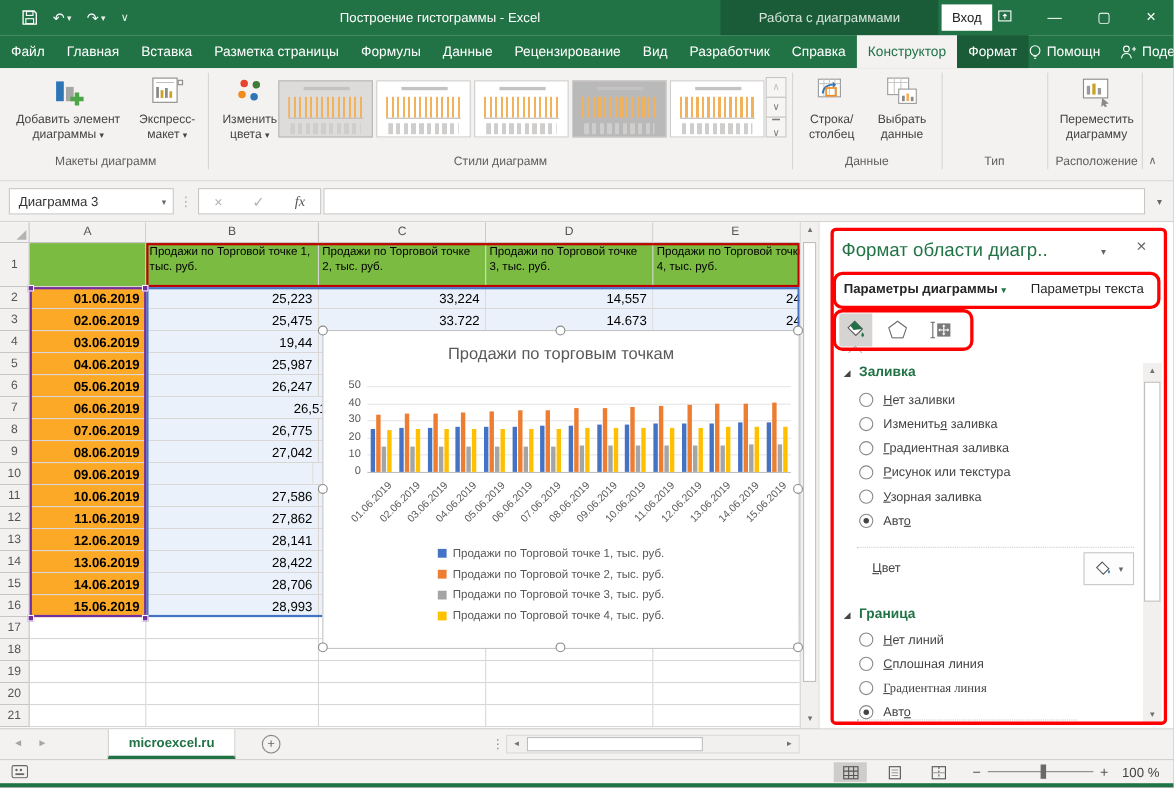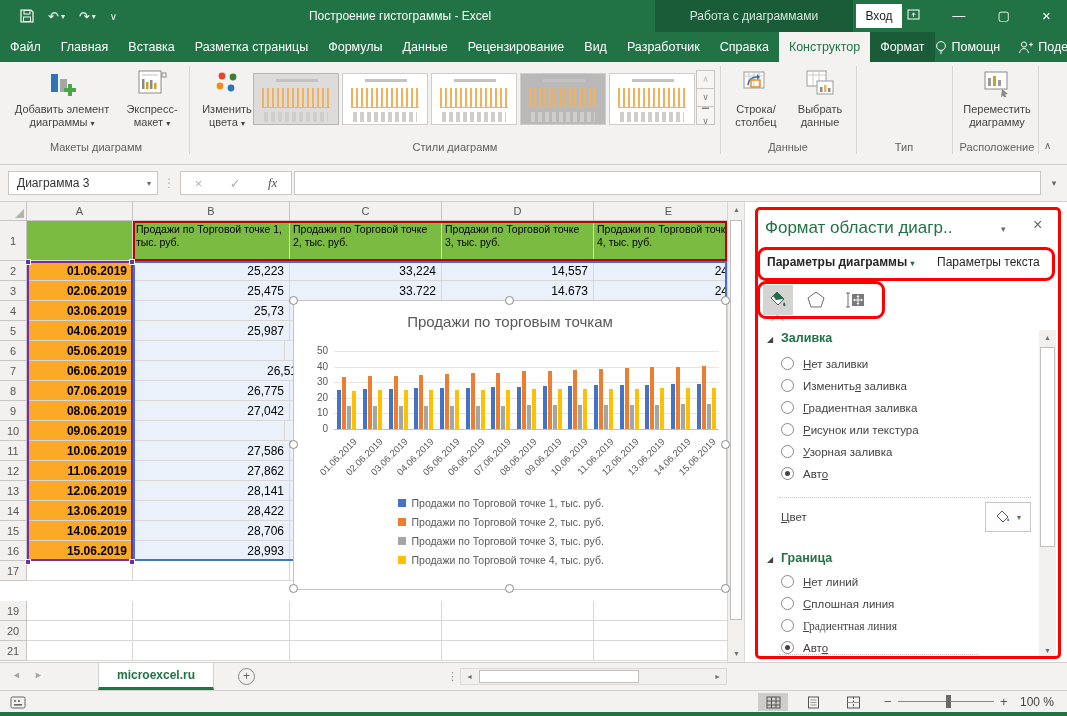--- a/index.html
+++ b/index.html
@@ -133,21 +133,21 @@
   .picon{position:absolute;top:83px;width:30px;height:30px;display:flex;align-items:center;justify-content:center;}
   .picon.sel{background:#d6d4d2;}
   .caret{position:absolute;left:28px;top:114px;width:9px;height:9px;background:#fff;
          border-left:1px solid #b9b7b5;border-top:1px solid #b9b7b5;transform:rotate(45deg);}
   .sechdr{position:absolute;font-size:12.5px;font-weight:bold;color:#217346;}
   .sectri{position:absolute;font-size:8px;color:#444;}
   .radio-row{position:absolute;left:36px;display:flex;align-items:center;gap:9px;font-size:11.5px;color:#444;}
   .rcirc{width:13px;height:13px;border-radius:50%;border:1px solid #8a8886;background:#fff;position:relative;flex:0 0 auto;}
   .rcirc.on::after{content:"";position:absolute;left:3px;top:3px;width:5px;height:5px;border-radius:50%;background:#444;}
   .pdotted{position:absolute;border-top:1px dotted #c9c7c5;}
-  .clabel{position:absolute;left:36px;top:309px;font-size:11.5px;color:#444;}
+  .clabel{position:absolute;left:48px;top:309px;font-size:11.5px;color:#444;}
   .colorbtn{position:absolute;left:240px;top:300px;width:46px;height:30px;background:#fdfdfd;border:1px solid #c9c7c5;
             display:flex;align-items:center;justify-content:center;gap:5px;color:#666;font-size:8px;}
   .pscroll{position:absolute;left:294px;top:128px;width:17px;height:329px;background:#f1f0ef;}
   .psb{position:absolute;left:0;width:17px;height:16px;color:#707070;font-size:7px;text-align:center;line-height:16px;background:#f1f0ef;}
   .psthumb{position:absolute;left:1px;top:17px;width:15px;height:200px;background:#fff;border:1px solid #c1bfbd;}
 </style>
 </head>
 <body>
 
 <div id="app">
@@ -401,36 +401,37 @@
         <div class="rncell" style="width: 27px; height: 20px; flex: 0 0 auto;">3</div>
         <div class="cell num c-orange" style="width: 106px; height: 20px; flex: 0 0 auto;">02.06.2019</div>
         <div class="cell num c-blue" style="width: 157px; height: 20px; flex: 0 0 auto;">25,475</div>
         <div class="cell num c-blue" style="width: 152px; height: 20px; flex: 0 0 auto;">33.722</div>
         <div class="cell num c-blue" style="width: 152px; height: 20px; flex: 0 0 auto;">14.673</div>
         <div class="cell num c-blue" style="width: 150px; height: 20px; flex: 0 0 auto;">24,4</div>
       </div>
       <div class="abs" style="left: 0px; top: 99px; width: 727px; height: 20px; display: flex;">
         <div class="rncell" style="width: 27px; height: 20px; flex: 0 0 auto;">4</div>
         <div class="cell num c-orange" style="width: 106px; height: 20px; flex: 0 0 auto;">03.06.2019</div>
-        <div class="cell num c-blue" style="width: 157px; height: 20px; flex: 0 0 auto;">25,73</div>
+        <div class="cell num c-blue" style="width: 157px; height: 20px; flex: 0 0 auto;">19,44</div>
         <div class="cell num c-blue" style="width: 152px; height: 20px; flex: 0 0 auto;"></div>
         <div class="cell num c-blue" style="width: 152px; height: 20px; flex: 0 0 auto;"></div>
         <div class="cell num c-blue" style="width: 150px; height: 20px; flex: 0 0 auto;"></div>
       </div>
       <div class="abs" style="left: 0px; top: 119px; width: 727px; height: 20px; display: flex;">
         <div class="rncell" style="width: 27px; height: 20px; flex: 0 0 auto;">5</div>
         <div class="cell num c-orange" style="width: 106px; height: 20px; flex: 0 0 auto;">04.06.2019</div>
         <div class="cell num c-blue" style="width: 157px; height: 20px; flex: 0 0 auto;">25,987</div>
         <div class="cell num c-blue" style="width: 152px; height: 20px; flex: 0 0 auto;"></div>
         <div class="cell num c-blue" style="width: 152px; height: 20px; flex: 0 0 auto;"></div>
         <div class="cell num c-blue" style="width: 150px; height: 20px; flex: 0 0 auto;"></div>
       </div>
       <div class="abs" style="left: 0px; top: 139px; width: 727px; height: 20px; display: flex;">
         <div class="rncell" style="width: 27px; height: 20px; flex: 0 0 auto;">6</div>
         <div class="cell num c-orange" style="width: 106px; height: 20px; flex: 0 0 auto;">05.06.2019</div>
+        <div class="cell num c-blue" style="width: 157px; height: 20px; flex: 0 0 auto;">26,247</div>
         <div class="cell num c-blue" style="width: 152px; height: 20px; flex: 0 0 auto;"></div>
         <div class="cell num c-blue" style="width: 152px; height: 20px; flex: 0 0 auto;"></div>
         <div class="cell num c-blue" style="width: 150px; height: 20px; flex: 0 0 auto;"></div>
       </div>
       <div class="abs" style="left: 0px; top: 159px; width: 727px; height: 20px; display: flex;">
         <div class="rncell" style="width: 27px; height: 20px; flex: 0 0 auto;">7</div>
         <div class="cell num c-orange" style="width: 106px; height: 20px; flex: 0 0 auto;">06.06.2019</div>
         <div class="cell num c-blue" style="width: 170px; height: 20px; flex: 0 0 auto;">26,51</div>
         <div class="cell num c-blue" style="width: 152px; height: 20px; flex: 0 0 auto;"></div>
         <div class="cell num c-blue" style="width: 152px; height: 20px; flex: 0 0 auto;"></div>
@@ -502,20 +503,28 @@
       <div class="abs" style="left: 0px; top: 339px; width: 727px; height: 20px; display: flex;">
         <div class="rncell" style="width: 27px; height: 20px; flex: 0 0 auto;">16</div>
         <div class="cell num c-orange" style="width: 106px; height: 20px; flex: 0 0 auto;">15.06.2019</div>
         <div class="cell num c-blue" style="width: 157px; height: 20px; flex: 0 0 auto;">28,993</div>
         <div class="cell num c-blue" style="width: 152px; height: 20px; flex: 0 0 auto;"></div>
         <div class="cell num c-blue" style="width: 152px; height: 20px; flex: 0 0 auto;"></div>
         <div class="cell num c-blue" style="width: 150px; height: 20px; flex: 0 0 auto;"></div>
       </div>
       <div class="abs" style="left: 0px; top: 359px; width: 727px; height: 20px; display: flex;">
         <div class="rncell" style="width: 27px; height: 20px; flex: 0 0 auto;">17</div>
+        <div class="cell" style="width: 106px; height: 20px; flex: 0 0 auto;"></div>
+        <div class="cell" style="width: 157px; height: 20px; flex: 0 0 auto;"></div>
+        <div class="cell" style="width: 152px; height: 20px; flex: 0 0 auto;"></div>
+        <div class="cell" style="width: 152px; height: 20px; flex: 0 0 auto;"></div>
+        <div class="cell" style="width: 150px; height: 20px; flex: 0 0 auto;"></div>
+      </div>
+      <div class="abs" style="left: 0px; top: 379px; width: 727px; height: 20px; display: flex;">
+        <div class="rncell" style="width: 27px; height: 20px; flex: 0 0 auto;">18</div>
         <div class="cell" style="width: 106px; height: 20px; flex: 0 0 auto;"></div>
         <div class="cell" style="width: 157px; height: 20px; flex: 0 0 auto;"></div>
         <div class="cell" style="width: 152px; height: 20px; flex: 0 0 auto;"></div>
         <div class="cell" style="width: 152px; height: 20px; flex: 0 0 auto;"></div>
         <div class="cell" style="width: 150px; height: 20px; flex: 0 0 auto;"></div>
       </div>
       <div class="abs" style="left: 0px; top: 399px; width: 727px; height: 20px; display: flex;">
         <div class="rncell" style="width: 27px; height: 20px; flex: 0 0 auto;">19</div>
         <div class="cell" style="width: 106px; height: 20px; flex: 0 0 auto;"></div>
         <div class="cell" style="width: 157px; height: 20px; flex: 0 0 auto;"></div>

